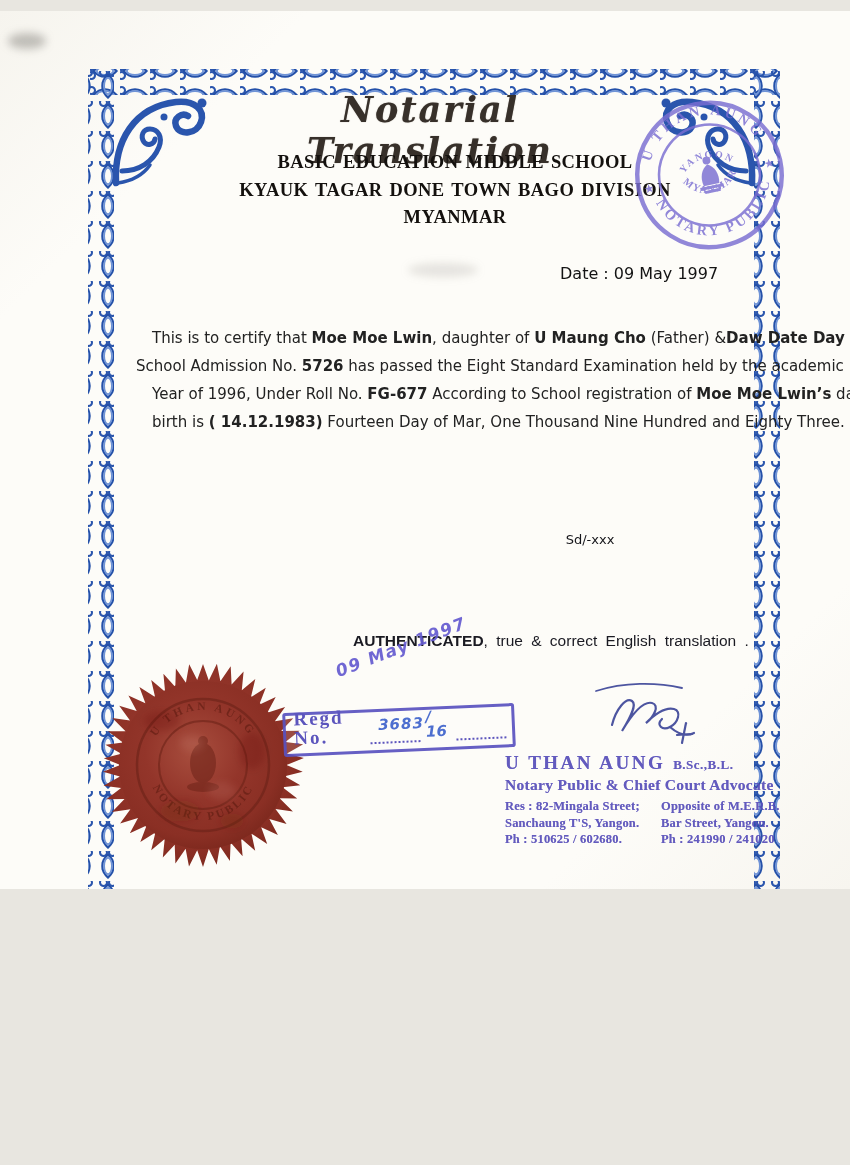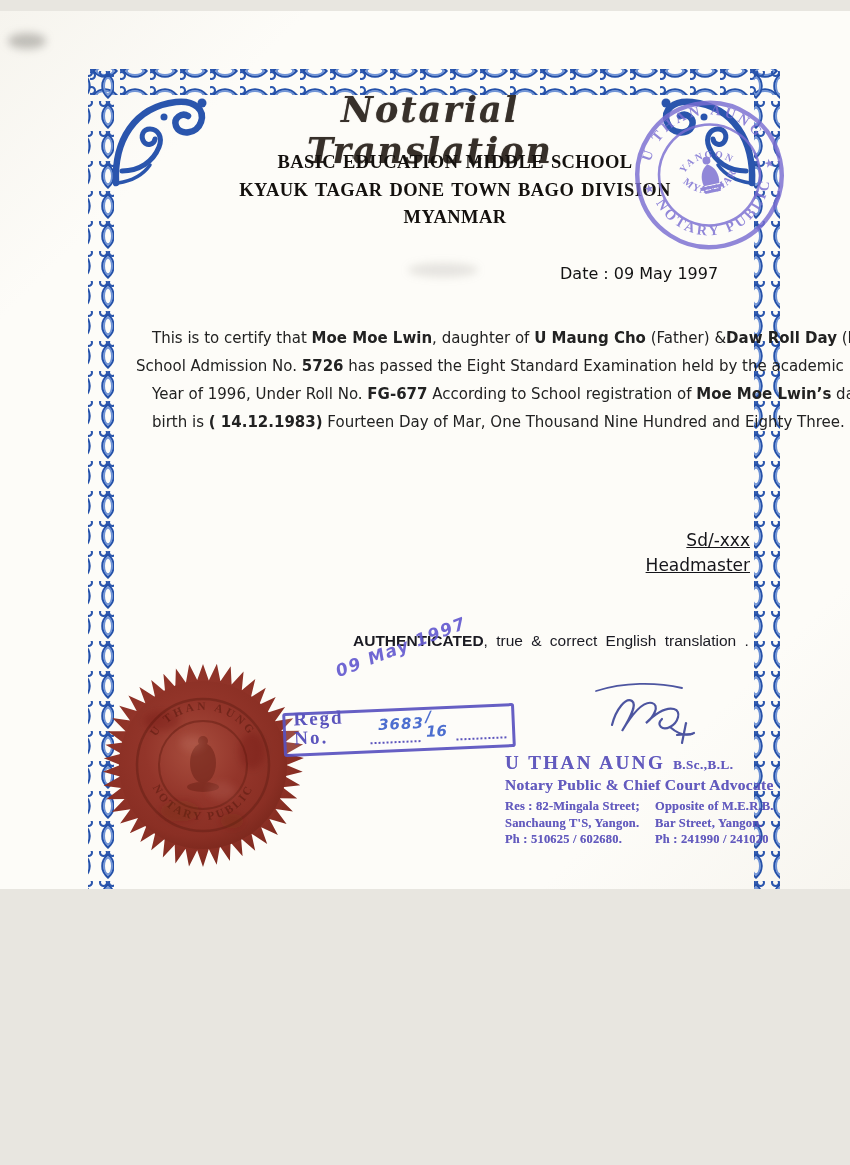--- a/index.html
+++ b/index.html
@@ -17,22 +17,22 @@
           font-family:"Liberation Serif",serif;font-weight:bold;font-size:18.5px;
           line-height:27.5px;letter-spacing:.4px;word-spacing:2px;color:#14110e;}
   
   .dateline{left:560px;top:253px;font-weight:normal;font-size:16px;color:#131313;}
   
   .para{left:136px;top:313px;width:620px;font-size:15px;line-height:28px;color:#222;}
   .para .line{white-space:nowrap;}
   .para .line.indent{padding-left:16px;}
   .b{font-weight:bold;}
   
-  .sigblock{left:430px;top:517px;width:320px;text-align:right;
-            font-size:17px;line-height:24.5px;color:#15151a;text-decoration:underline;}
+  .sigblock{left:430px;top:517px;width:320px;text-align:center;
+            font-size:13px;line-height:24.5px;color:#15151a;}
   
   .auth{left:353px;top:628px;font-family:"Liberation Sans",sans-serif;
         font-size:15.5px;word-spacing:4px;color:#1a1a22;white-space:nowrap;}
   
   .hwdate{left:340px;top:650px;transform:rotate(-21deg);transform-origin:left bottom;
           font-style:italic;font-weight:bold;font-size:17px;letter-spacing:1.5px;
           color:#655bd0;opacity:.92;}
   
   .regd{left:283px;top:697px;width:232px;height:44px;transform:rotate(-2.5deg);
         border:3px solid #5a52c0;border-radius:3px;box-sizing:border-box;
@@ -47,21 +47,21 @@
                line-height:1;padding-bottom:2px;}
   .regd-dots2{width:64px;border-bottom:2px dotted #4f47b8;height:14px;}
   
   .notary{left:505px;top:741px;width:290px;color:#584fba;
           font-family:"Liberation Serif",serif;font-weight:bold;opacity:.93;
           text-shadow:0 0 .5px rgba(88,79,186,.6);}
   .notary .l1{display:flex;align-items:baseline;gap:8px;}
   .notary .name{font-size:19px;letter-spacing:2.5px;}
   .notary .deg{font-size:13px;letter-spacing:.5px;}
   .notary .l2{font-size:15.5px;margin-top:2px;letter-spacing:.3px;}
-  .notary .cols{display:grid;grid-template-columns:150px auto;
+  .notary .cols{display:grid;grid-template-columns:150px auto;column-gap:6px;
                 margin-top:4px;font-size:12.5px;line-height:16.5px;letter-spacing:.2px;}
   svg text{font-family:"Liberation Serif",serif;}
 </style>
 </head>
 <body>
 
 <div class="page">
 
   <div class="smudge" style="left:8px;top:22px;width:38px;height:16px;background:rgba(90,85,80,.35);"></div>
   <div class="smudge" style="left:408px;top:252px;width:70px;height:14px;background:rgba(120,115,110,.18);"></div>
@@ -135,29 +135,28 @@
         <path d="M85,74 C78,78 75,86 77,95 L93,95 C95,86 92,78 85,74 Z"></path>
         <rect x="73" y="96" width="24" height="3"></rect>
         <rect x="77" y="100" width="16" height="3"></rect>
       </g>
     </g>
   </svg>
 
   <div class="abs dateline" style="left: 560px; top: 253px;">Date : 09 May 1997</div>
 
   <div class="abs para" style="left: 136px; top: 313px;">
-    <div class="line indent"><span>This is to certify that </span><span class="b">Moe Moe Lwin</span><span>, daughter of </span><span class="b">U Maung Cho</span><span> (Father) &amp;</span><span class="b">Daw Roll Day</span><span> (Mother),</span></div>
+    <div class="line indent"><span>This is to certify that </span><span class="b">Moe Moe Lwin</span><span>, daughter of </span><span class="b">U Maung Cho</span><span> (Father) &amp;</span><span class="b">Daw Date Day</span><span> (Mother),</span></div>
     <div class="line"><span>School Admission No. </span><span class="b">5726</span><span> has passed the Eight Standard Examination held by the academic</span></div>
     <div class="line indent"><span>Year of 1996, Under Roll No. </span><span class="b">FG-677</span><span> According to School registration of </span><span class="b">Moe Moe Lwin’s</span><span> date</span></div>
     <div class="line indent"><span>birth is </span><span class="b">( 14.12.1983)</span><span> Fourteen Day of Mar, One Thousand Nine Hundred and Eighty Three.</span></div>
   </div>
 
   <div class="abs sigblock" style="left: 430px; top: 517px;">
     <div>Sd/-xxx</div>
-    <div>Headmaster</div>
   </div>
 
   <div class="abs auth" style="left: 353px; top: 621px;"><span class="b">AUTHENTICATED</span><span>, true &amp; correct English translation .</span></div>
 
   <svg class="abs" style="left:100px;top:648px;" width="212" height="214" viewBox="0 0 212 214">
     <defs>
       <radialGradient id="sealGrad" cx="45%" cy="42%" r="65%">
         <stop offset="0%" stop-color="#a84e3e"></stop>
         <stop offset="45%" stop-color="#93352a"></stop>
         <stop offset="78%" stop-color="#8a2f24"></stop>

